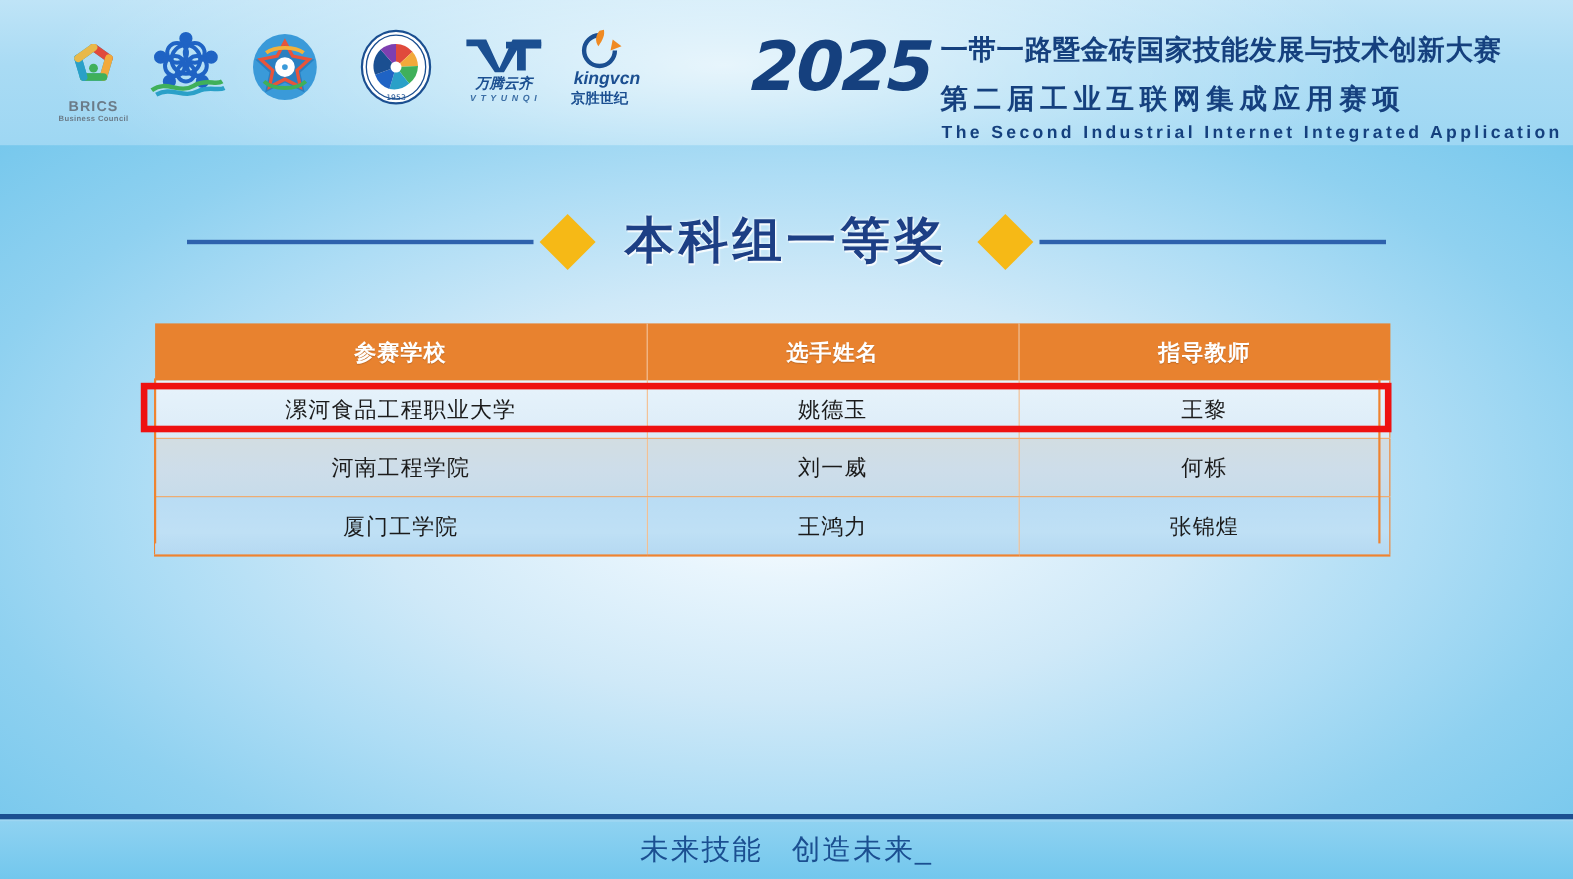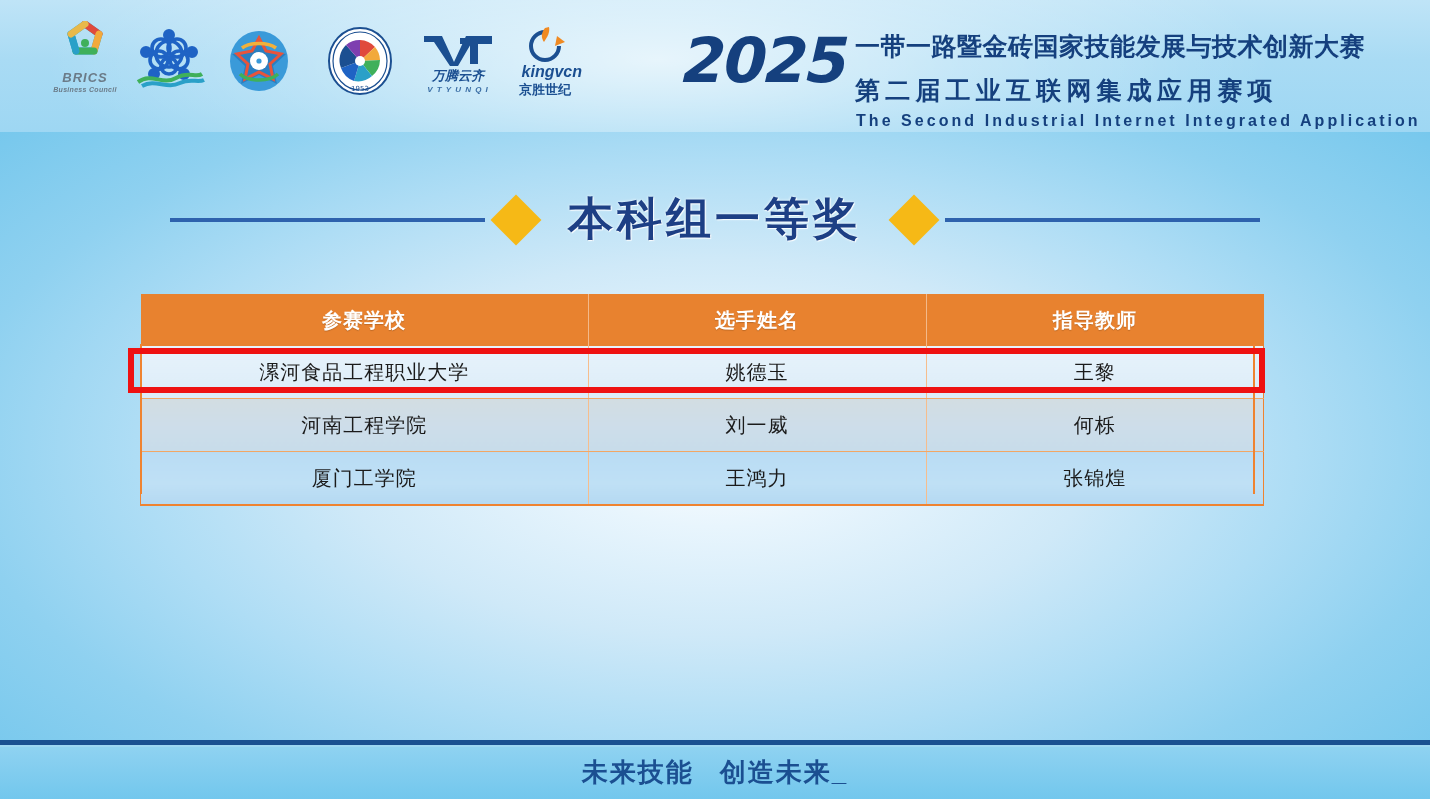--- a/index.html
+++ b/index.html
@@ -73,33 +73,33 @@
   
   #redbox{position:absolute;left:128px;top:348px;width:1137px;height:45px;
     border:6px solid #ee1111;box-sizing:border-box;}
 
   
   #footerLine{position:absolute;left:0;top:740px;width:1430px;height:5px;background:#1b5091;}
   #footerLine2{position:absolute;left:0;top:745px;width:1430px;height:2px;background:#9ed6f2;}
   #footerArea{position:absolute;left:0;top:747px;width:1430px;height:52px;
     background:linear-gradient(180deg,#8fd2f1 0%,#72c7ed 100%);}
   #footerText{position:absolute;left:0;top:755px;width:1430px;text-align:center;
-    font-size:26px;font-weight:bold;color:#1b4f91;letter-spacing:2px;}
+    font-size:26px;font-weight:normal;color:#1b4f91;letter-spacing:2px;}
   #footerText .gap{display:inline-block;width:26px;}
 </style>
 </head>
 <body>
 
 <div id="bg"></div>
 <div id="bgtopfade"></div>
 <div id="bgtopfade2"></div>
 
 <div id="header">
 
-  <div class="logo" style="left:50px;top:21px;width:70px;font-style:italic;">
+  <div class="logo" style="left:50px;top:40px;width:70px;">
     <svg width="70" height="52" viewBox="0 0 70 52">
       <g transform="translate(35,18)">
         <path d="M0,-15 L14,-5 L9,12 L-9,12 L-14,-5 Z" fill="none" stroke="#2aa0c8" stroke-width="7" stroke-linejoin="round"></path>
         <path d="M0,-15 L14,-5" fill="none" stroke="#e04a3c" stroke-width="7" stroke-linecap="round"></path>
         <path d="M14,-5 L9,12" fill="none" stroke="#f2a93b" stroke-width="7" stroke-linecap="round"></path>
         <path d="M9,12 L-9,12" fill="none" stroke="#3fb05a" stroke-width="7" stroke-linecap="round"></path>
         <path d="M-9,12 L-14,-5" fill="none" stroke="#2aa0c8" stroke-width="7" stroke-linecap="round"></path>
         <path d="M-14,-5 L0,-15" fill="none" stroke="#e8b94a" stroke-width="7" stroke-linecap="round"></path>
         <circle cx="0" cy="4" r="4" fill="#3fb05a"></circle>
       </g>

